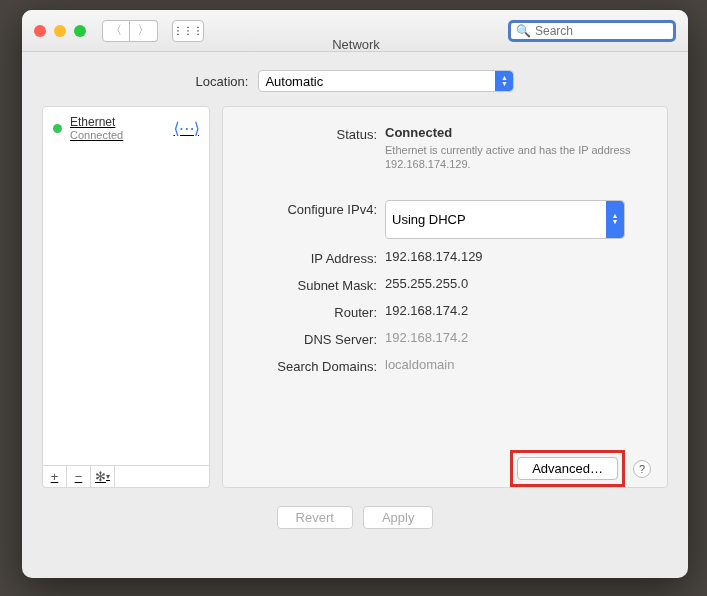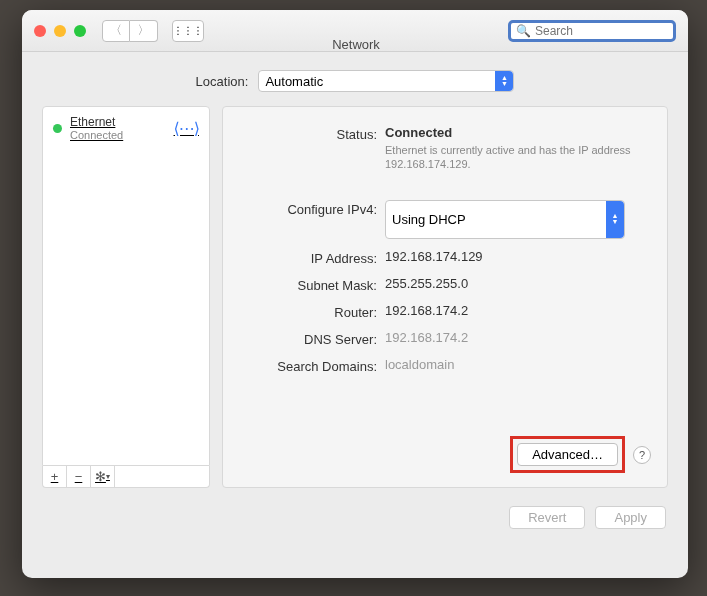--- a/index.html
+++ b/index.html
@@ -213,21 +213,21 @@
       display: flex;
       align-items: center;
       padding: 0 6px;
       position: relative;
       font-size: 13px;
     }
     .spacer-row { height: 18px; }
     
     .advanced-row {
       position: absolute;
-      bottom: 14px;
+      bottom: 0;
       right: 16px;
       display: flex;
       align-items: center;
       gap: 8px;
     }
     .advanced-btn-wrap {
       border: 3px solid #d93025;
       padding: 4px;
     }
     .advanced-btn {
@@ -244,21 +244,21 @@
       background: #fff;
       font-size: 11px;
       display: flex;
       align-items: center;
       justify-content: center;
       color: #555;
     }
     
     .footer {
       display: flex;
-      justify-content: flex-end;
+      justify-content: center;
       gap: 10px;
       padding: 18px 22px;
     }
     .footer-btn {
       background: #fff;
       border: 1px solid #d0d0d0;
       border-radius: 4px;
       padding: 3px 18px;
       font-size: 13px;
       color: #aaa;

